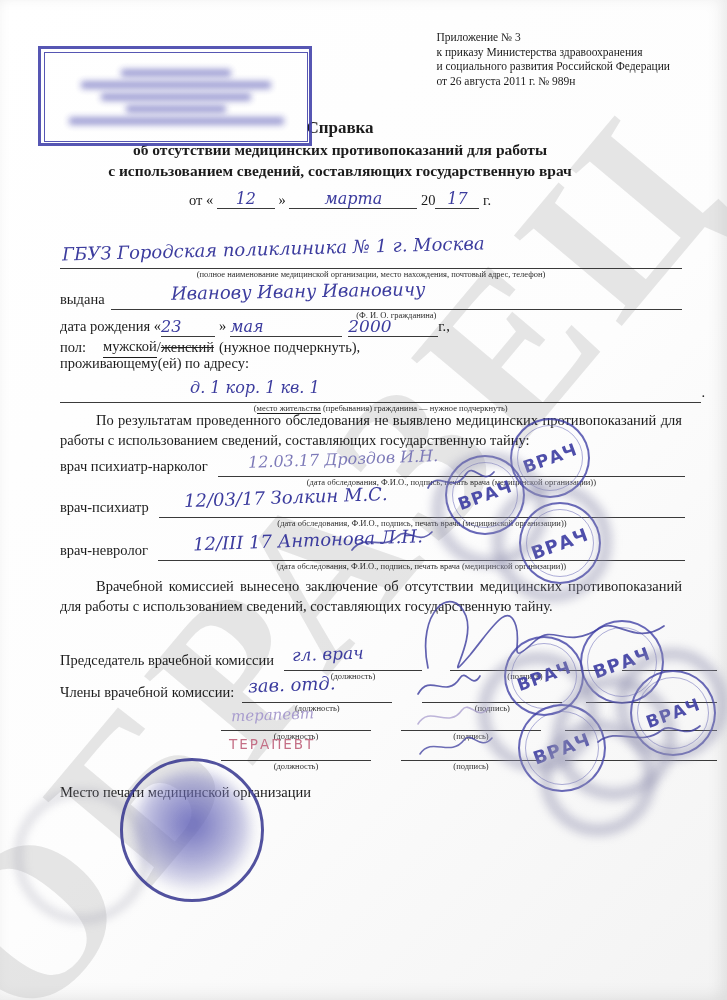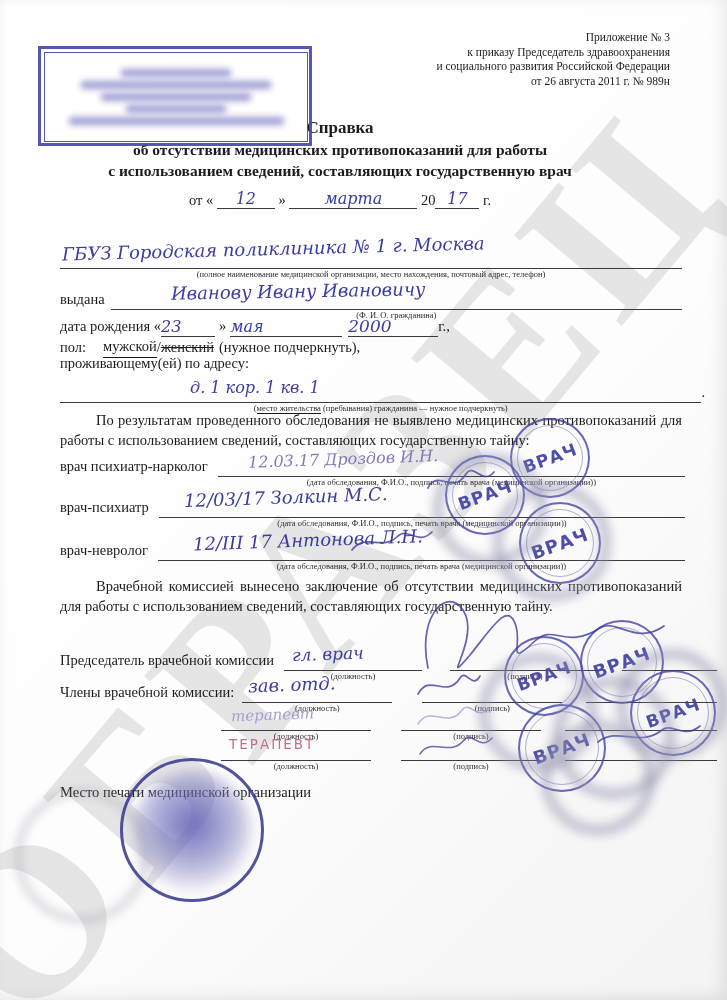--- a/index.html
+++ b/index.html
@@ -15,21 +15,21 @@
     font-family:"Liberation Serif",serif; font-weight:bold; font-size:215px; letter-spacing:16px;
     color:#bfbfbf; opacity:.38; white-space:nowrap; z-index:0; user-select:none;
   }
   
   .corner-stamp { position:absolute; left:38px; top:46px; width:262px; height:88px;
     border:3px solid #4a4aae; padding:3px; z-index:2; opacity:.93; }
   .corner-stamp .inner { width:100%; height:100%; border:1px solid #4a4aae;
     display:flex; flex-direction:column; justify-content:center; align-items:center; gap:4px; }
   .blur-bar { background:#5a5ab5; filter:blur(3px); opacity:.62; border-radius:2px; height:8px; }
   
-  .appendix { position:absolute; right:57px; top:30px; text-align:right;
+  .appendix { position:absolute; right:57px; top:30px; 
     font-size:11.5px; line-height:14.5px; z-index:1; }
   
   .title-wrap { position:absolute; left:40px; top:118px; width:600px; text-align:center; z-index:1; }
   .t1 { font-size:17px; font-weight:bold; }
   .t2 { font-size:15.5px; font-weight:bold; margin-top:3px; }
   .date-line { margin-top:9px; font-size:14.5px; }
   .useg { display:inline-block; border-bottom:1px solid #3a3a3a; vertical-align:bottom; }
   .hand { font-family:"DejaVu Serif",serif; font-style:italic; color:#3c3c9e; }
   
   .abs { position:absolute; z-index:1; }
@@ -79,21 +79,21 @@
       <div class="blur-bar" style="width:110px"></div>
       <div class="blur-bar" style="width:190px"></div>
       <div class="blur-bar" style="width:150px"></div>
       <div class="blur-bar" style="width:100px"></div>
       <div class="blur-bar" style="width:215px"></div>
     </div>
   </div>
 
   <div class="appendix">
     <div>Приложение № 3</div>
-    <div>к приказу Председатель здравоохранения</div>
+    <div>к приказу Министерства здравоохранения</div>
     <div>и социального развития Российской Федерации</div>
     <div>от 26 августа 2011 г. № 989н</div>
   </div>
 
   <div class="title-wrap">
     <div class="t1">Справка</div>
     <div class="t2">об отсутствии медицинских противопоказаний для работы</div>
     <div class="t2">с использованием сведений, составляющих государственную врач</div>
     <div class="date-line">
       <span>от «</span>

